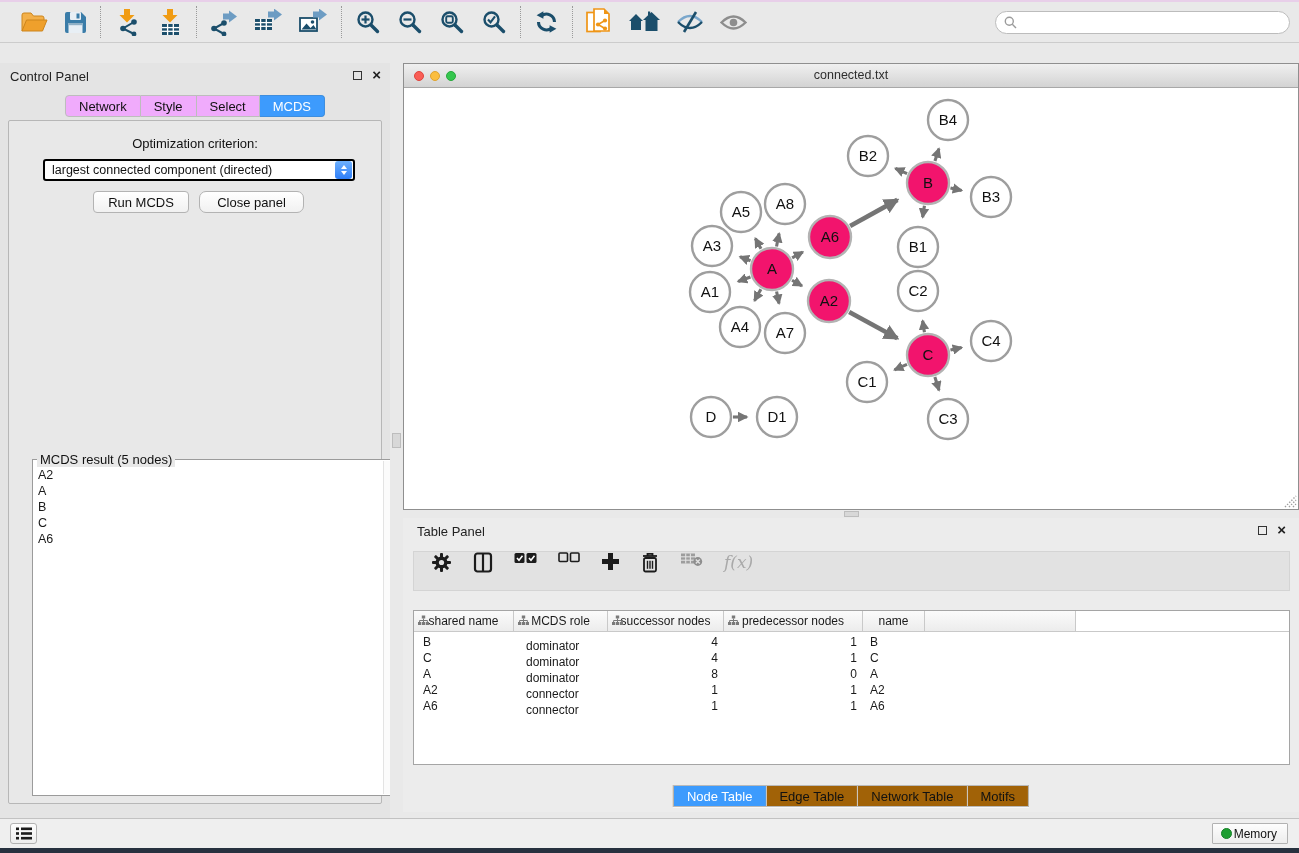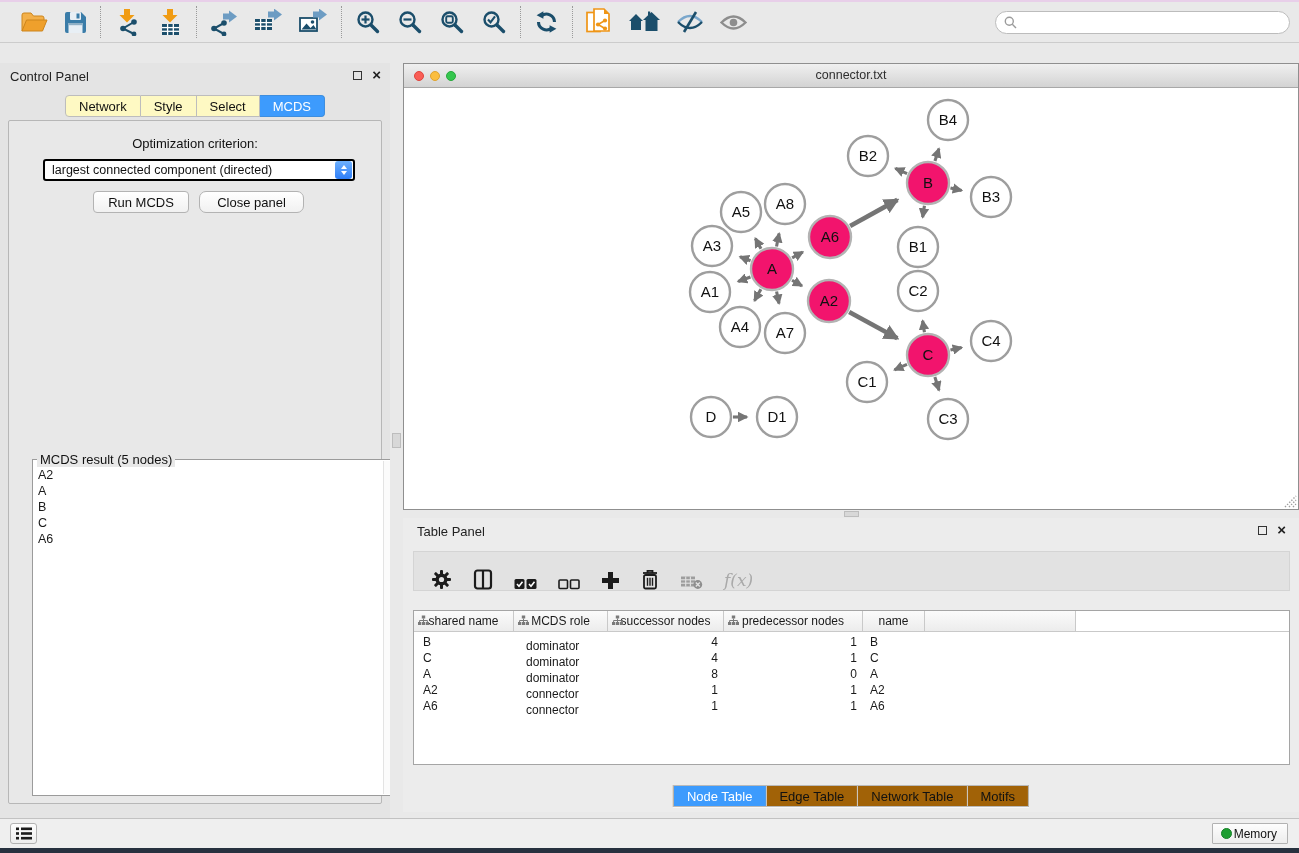--- a/index.html
+++ b/index.html
@@ -25,21 +25,21 @@
   .search-wrap input { border:none; outline:none; background:transparent; flex:1; font-size:12px; margin-left:5px; font-family:inherit; }
 
   
   #control-panel { position:absolute; left:0; top:63px; width:390px; height:755px; background:#e4e4e4; }
   .panel-header { position:relative; height:26px; }
   .panel-title { position:absolute; left:10px; top:6px; font-size:13px; color:#222; }
   .float-btn { position:absolute; top:8px; width:9px; height:9px; border:1.5px solid #333; cursor:pointer; }
   .close-btn { position:absolute; top:3px; font-size:15px; font-weight:bold; color:#222; cursor:pointer; line-height:18px; }
   #control-panel .float-btn { right:28px; } #control-panel .close-btn { right:9px; }
   .cp-tabs { position:absolute; top:32px; left:50%; transform:translateX(-50%); display:flex; }
-  .cp-tab { height:22px; line-height:21px; padding:0 13px; font-size:13px; background:#fef9c3; border:1px solid #bdbdbd; border-left:none; color:#111; cursor:pointer; white-space:nowrap; }
+  .cp-tab { height:22px; line-height:21px; padding:0 13px; font-size:13px; background:#f0abfc; border:1px solid #bdbdbd; border-left:none; color:#111; cursor:pointer; white-space:nowrap; }
   .cp-tab:first-child { border-left:1px solid #bdbdbd; border-radius:4px 0 0 4px; }
   .cp-tab:last-child { border-radius:0 4px 4px 0; }
   .cp-tab.active { background:#3d9bfd; border-color:#3e8ede; color:#fff; }
   .cp-content { position:absolute; left:8px; right:8px; top:57px; bottom:14px; background:#e8e8e8; border:1px solid #b7b7b7; border-radius:2px; }
   .opt-label { margin-top:15px; text-align:center; font-size:13px; color:#111; }
   .criterion { position:absolute; left:34px; right:26px; top:38px; height:22px; background:#fff; border:2px solid #000000; border-radius:3px; display:flex; align-items:center; cursor:pointer; }
   .criterion .val { flex:1; font-size:12.5px; padding-left:7px; color:#111; white-space:nowrap; }
   .stepper { width:17px; height:18px; margin-right:1px; background:linear-gradient(#6fb1fd,#2e7ef8); border-radius:3px; display:flex; flex-direction:column; align-items:center; justify-content:center; gap:2px; }
   .stepper .up { width:0; height:0; border-left:3.5px solid transparent; border-right:3.5px solid transparent; border-bottom:4px solid #fff; }
   .stepper .down { width:0; height:0; border-left:3.5px solid transparent; border-right:3.5px solid transparent; border-top:4px solid #fff; }
@@ -65,21 +65,21 @@
   .nw-titlebar .tl.red { left:10px; } .nw-titlebar .tl.yellow { left:26px; } .nw-titlebar .tl.green { left:42px; }
   .nw-title { text-align:center; line-height:23px; font-size:12.5px; color:#2e2e2e; }
   .nw-canvas { position:absolute; left:0; top:24px; right:0; bottom:0; }
   .nw-canvas svg.graph { width:100%; height:100%; display:block; }
   .gripper { position:absolute; right:1px; bottom:1px; }
 
   
   #table-panel { position:absolute; left:403px; top:518px; width:896px; height:294px; background:#ececec; }
   #table-panel .panel-title { left:14px; }
   #table-panel .float-btn { right:32px; } #table-panel .close-btn { right:13px; }
-  .tp-toolbar { position:absolute; left:10px; right:9px; top:33px; height:40px; background:#e2e2e2; border:1px solid #d4d4d4; display:flex; align-items:flex-end; gap:21px; padding-left:17px; }
+  .tp-toolbar { position:absolute; left:10px; right:9px; top:33px; height:40px; background:#e2e2e2; border:1px solid #d4d4d4; display:flex; align-items:flex-start; gap:21px; padding-left:17px; }
   .tp-icon { display:flex; align-items:center; cursor:pointer; }
   .fx-label { font-family:"DejaVu Serif","Liberation Serif",serif; font-style:italic; font-size:17px; color:#a9a9a9; }
   .tp-table { position:absolute; left:10px; right:9px; top:92px; height:155px; background:#fff; border:1px solid #a5a5a5; overflow:hidden; }
   .thead { display:flex; height:21px; border-bottom:1px solid #c9c9c9; }
   .th { position:relative; display:flex; align-items:center; justify-content:center; font-size:12px; color:#1a1a1a; background:linear-gradient(#fbfbfb,#ececec); border-right:1px solid #c9c9c9; }
   .th .col-icon { position:absolute; left:4px; top:4px; }
   .tbody { padding-top:2px; }
   .tr { display:flex; height:16px; align-items:center; font-size:12px; }
   .td { overflow:hidden; white-space:nowrap; }
   .td.c0 { width:100px; padding-left:9px; }
@@ -314,21 +314,21 @@
 
   <div class="v-splitter">
     <div class="v-grip"></div>
   </div>
 
   <div id="network-window">
     <div class="nw-titlebar">
       <span class="tl red"></span>
       <span class="tl yellow"></span>
       <span class="tl green"></span>
-      <div class="nw-title">connector.txt</div>
+      <div class="nw-title">connected.txt</div>
     </div>
     <div class="nw-canvas">
       <svg class="graph" viewBox="0 0 894 421" preserveAspectRatio="xMinYMin meet">
           <defs>
             <marker id="arrow" viewBox="0 0 10 10" refX="8.5" refY="5" markerWidth="3.4" markerHeight="3.4" orient="auto">
               <path d="M0 0 L10 5 L0 10 Z" fill="#757575"></path>
             </marker>
           </defs>
           <line x1="357.01124522107034" y1="160.7948702451939" x2="351.3618247241141" y2="150.4072261056292" stroke="#757575" stroke-width="3.1" marker-end="url(#arrow)"></line>
           <line x1="372.51067110817826" y1="158.44664445910882" x2="375.10474897774617" y2="145.47625511126907" stroke="#757575" stroke-width="3.1" marker-end="url(#arrow)"></line>

